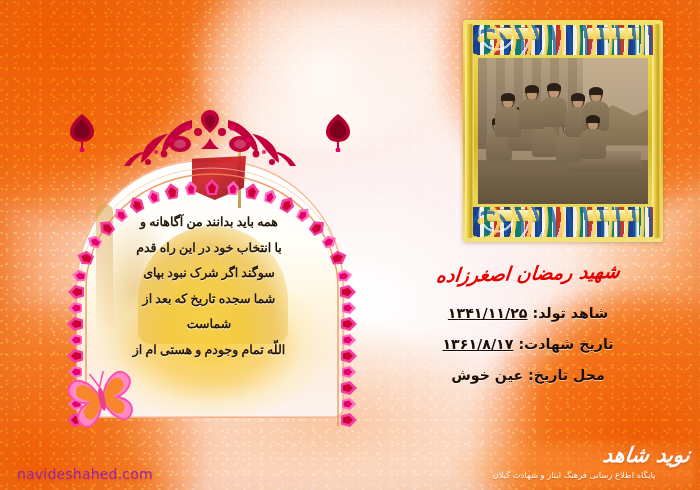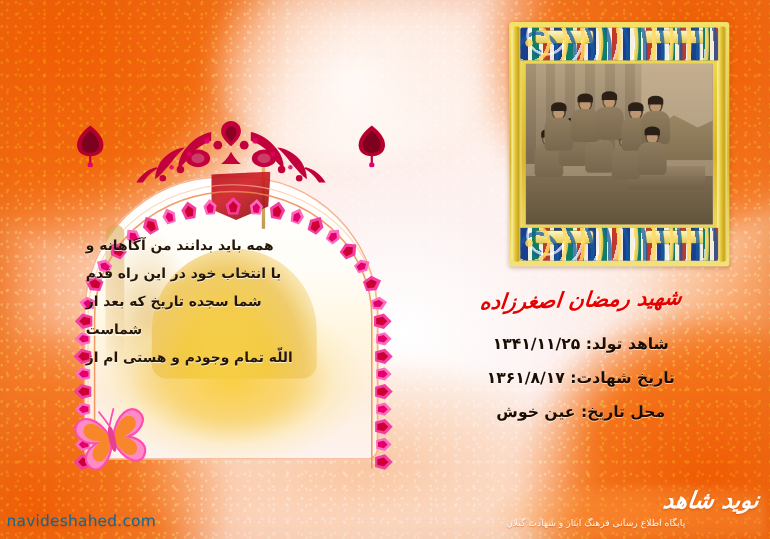--- a/index.html
+++ b/index.html
@@ -78,21 +78,21 @@
   .bud-l{left:6px;top:4px;}
   .bud-r{left:262px;top:4px;}
 
   
   .rail{position:absolute;left:0;top:30px;width:300px;height:290px;}
   .rail svg{display:block;}
 
   
   .will{
     position:absolute;left:78px;top:210px;width:262px;
-    text-align:left;direction:rtl;
+    text-align:center;direction:rtl;font-family:Liberation Serif, serif;
   }
   .will-line{
     color:#241505;font-weight:700;font-size:12.6px;line-height:25.5px;
     letter-spacing:.2px;white-space:nowrap;
     text-shadow:0 1px 0 rgba(255,255,255,.75);
   }
 
   
   .info{position:absolute;right:22px;top:258px;width:300px;text-align:center;direction:rtl;}
   .martyr-name{
@@ -100,21 +100,21 @@
     letter-spacing:.5px;line-height:30px;
     text-shadow:0 1px 1px rgba(255,255,255,.6);
     transform:skewX(-7deg) rotate(-1.4deg);
     margin-bottom:10px;
   }
   .info-row{
     color:#1a0d02;font-weight:700;font-size:14.2px;line-height:31px;
     text-shadow:0 1px 0 rgba(255,255,255,.55);
     direction:rtl;
   }
-  .info-row .val{direction:ltr;unicode-bidi:embed;display:inline-block;}
+  .info-row .val{direction:ltr;unicode-bidi:embed;display:inline-block;text-decoration:underline;}
 
   
   .frame{position:absolute;left:463px;top:20px;width:200px;height:222px;}
   .frame-outer{
     position:absolute;inset:0;
     background:linear-gradient(180deg,#f5e46a 0%,#e8cf3f 25%,#d9b72b 55%,#e9d254 80%,#f3e27a 100%);
     border-radius:3px;
     box-shadow:0 1px 4px rgba(120,60,10,.35);
   }
   .frame-col{
@@ -173,35 +173,35 @@
   .sold .face{position:absolute;left:50%;top:4px;transform:translateX(-50%);width:10px;height:10px;border-radius:50%;background:#c9a684;}
   .sold .body{position:absolute;left:50%;top:13px;transform:translateX(-50%);width:26px;height:30px;border-radius:9px 9px 4px 4px;background:linear-gradient(180deg,#9a8a6e,#83745b);}
   .ph-tone{position:absolute;inset:0;background:linear-gradient(180deg,rgba(200,150,80,.18),rgba(120,90,50,.22));mix-blend-mode:multiply;}
 
   
   .butterfly{position:absolute;left:63px;top:366px;width:78px;height:66px;}
   .butterfly svg{display:block;}
 
   
   .watermark{
-    position:absolute;left:6px;bottom:8px;
-    color:#0369a1;font-size:14px;letter-spacing:.2px;direction:ltr;
+    position:absolute;left:17px;bottom:8px;
+    color:#a21caf;font-size:14px;letter-spacing:.2px;direction:ltr;
     text-shadow:0 1px 2px rgba(170,70,10,.45);opacity:.95;
     font-family:"DejaVu Sans","Liberation Sans",sans-serif;
   }
   .brand{position:absolute;right:10px;bottom:4px;width:232px;height:44px;direction:rtl;}
   .brand-mark{
     position:absolute;right:0;top:2px;
     color:#ffffff;font-weight:700;font-size:21px;line-height:22px;
     font-style:italic;letter-spacing:0;
     text-shadow:0 1px 2px rgba(190,70,10,.55);
     transform:skewX(-8deg);
   }
   .brand-sub{
-    position:absolute;right:2px;bottom:5px;width:228px;text-align:left;
+    position:absolute;right:2px;bottom:5px;width:228px;text-align:center;
     color:#ffffff;font-size:8.4px;line-height:11px;letter-spacing:.1px;
     text-shadow:0 1px 1px rgba(190,70,10,.5);
     margin-top:36px;
   }
   .brand-haze{
     position:absolute;right:-6px;bottom:-4px;width:244px;height:50px;
     background:radial-gradient(ellipse at 60% 55%, rgba(255,150,60,.55) 0%, rgba(255,170,90,.25) 55%, rgba(255,180,110,0) 80%);
     filter:blur(3px);
   }
   .vignette{
@@ -339,20 +339,21 @@
         <path d="M14,7 C9,11 6,15 6,20 C6,24 9,27 14,27 C19,27 22,24 22,20 C22,15 19,11 14,7 Z" fill="#7d001f"></path>
         <rect x="13" y="29" width="2" height="9" fill="#c2003c"></rect>
         <circle cx="14" cy="38" r="2.4" fill="#e4006a"></circle>
       </svg>
     </div>
   </div>
 
   <div class="will">
     <div class="will-line">همه باید بدانند من آگاهانه و</div>
     <div class="will-line">با انتخاب خود در این راه قدم</div>
+    <div class="will-line">سوگند اگر شرک نبود بپای</div>
     <div class="will-line">شما سجده تاریخ که بعد از</div>
     <div class="will-line">شماست</div>
     <div class="will-line">اللّه تمام وجودم و هستی ام از</div>
   </div>
 
   <div class="butterfly">
     <svg width="78" height="66" viewBox="0 0 78 66" aria-hidden="true">
       <g transform="rotate(-12 39 33)">
         <path d="M38,32 C30,10 16,6 10,14 C4,22 12,32 24,34 C14,38 8,46 14,54 C20,62 33,54 38,36 Z" fill="#ff8ac6" stroke="#ff4fae" stroke-width="2"></path>
         <path d="M40,32 C48,10 62,6 68,14 C74,22 66,32 54,34 C64,38 70,46 64,54 C58,62 45,54 40,36 Z" fill="#ff8ac6" stroke="#ff4fae" stroke-width="2"></path>

